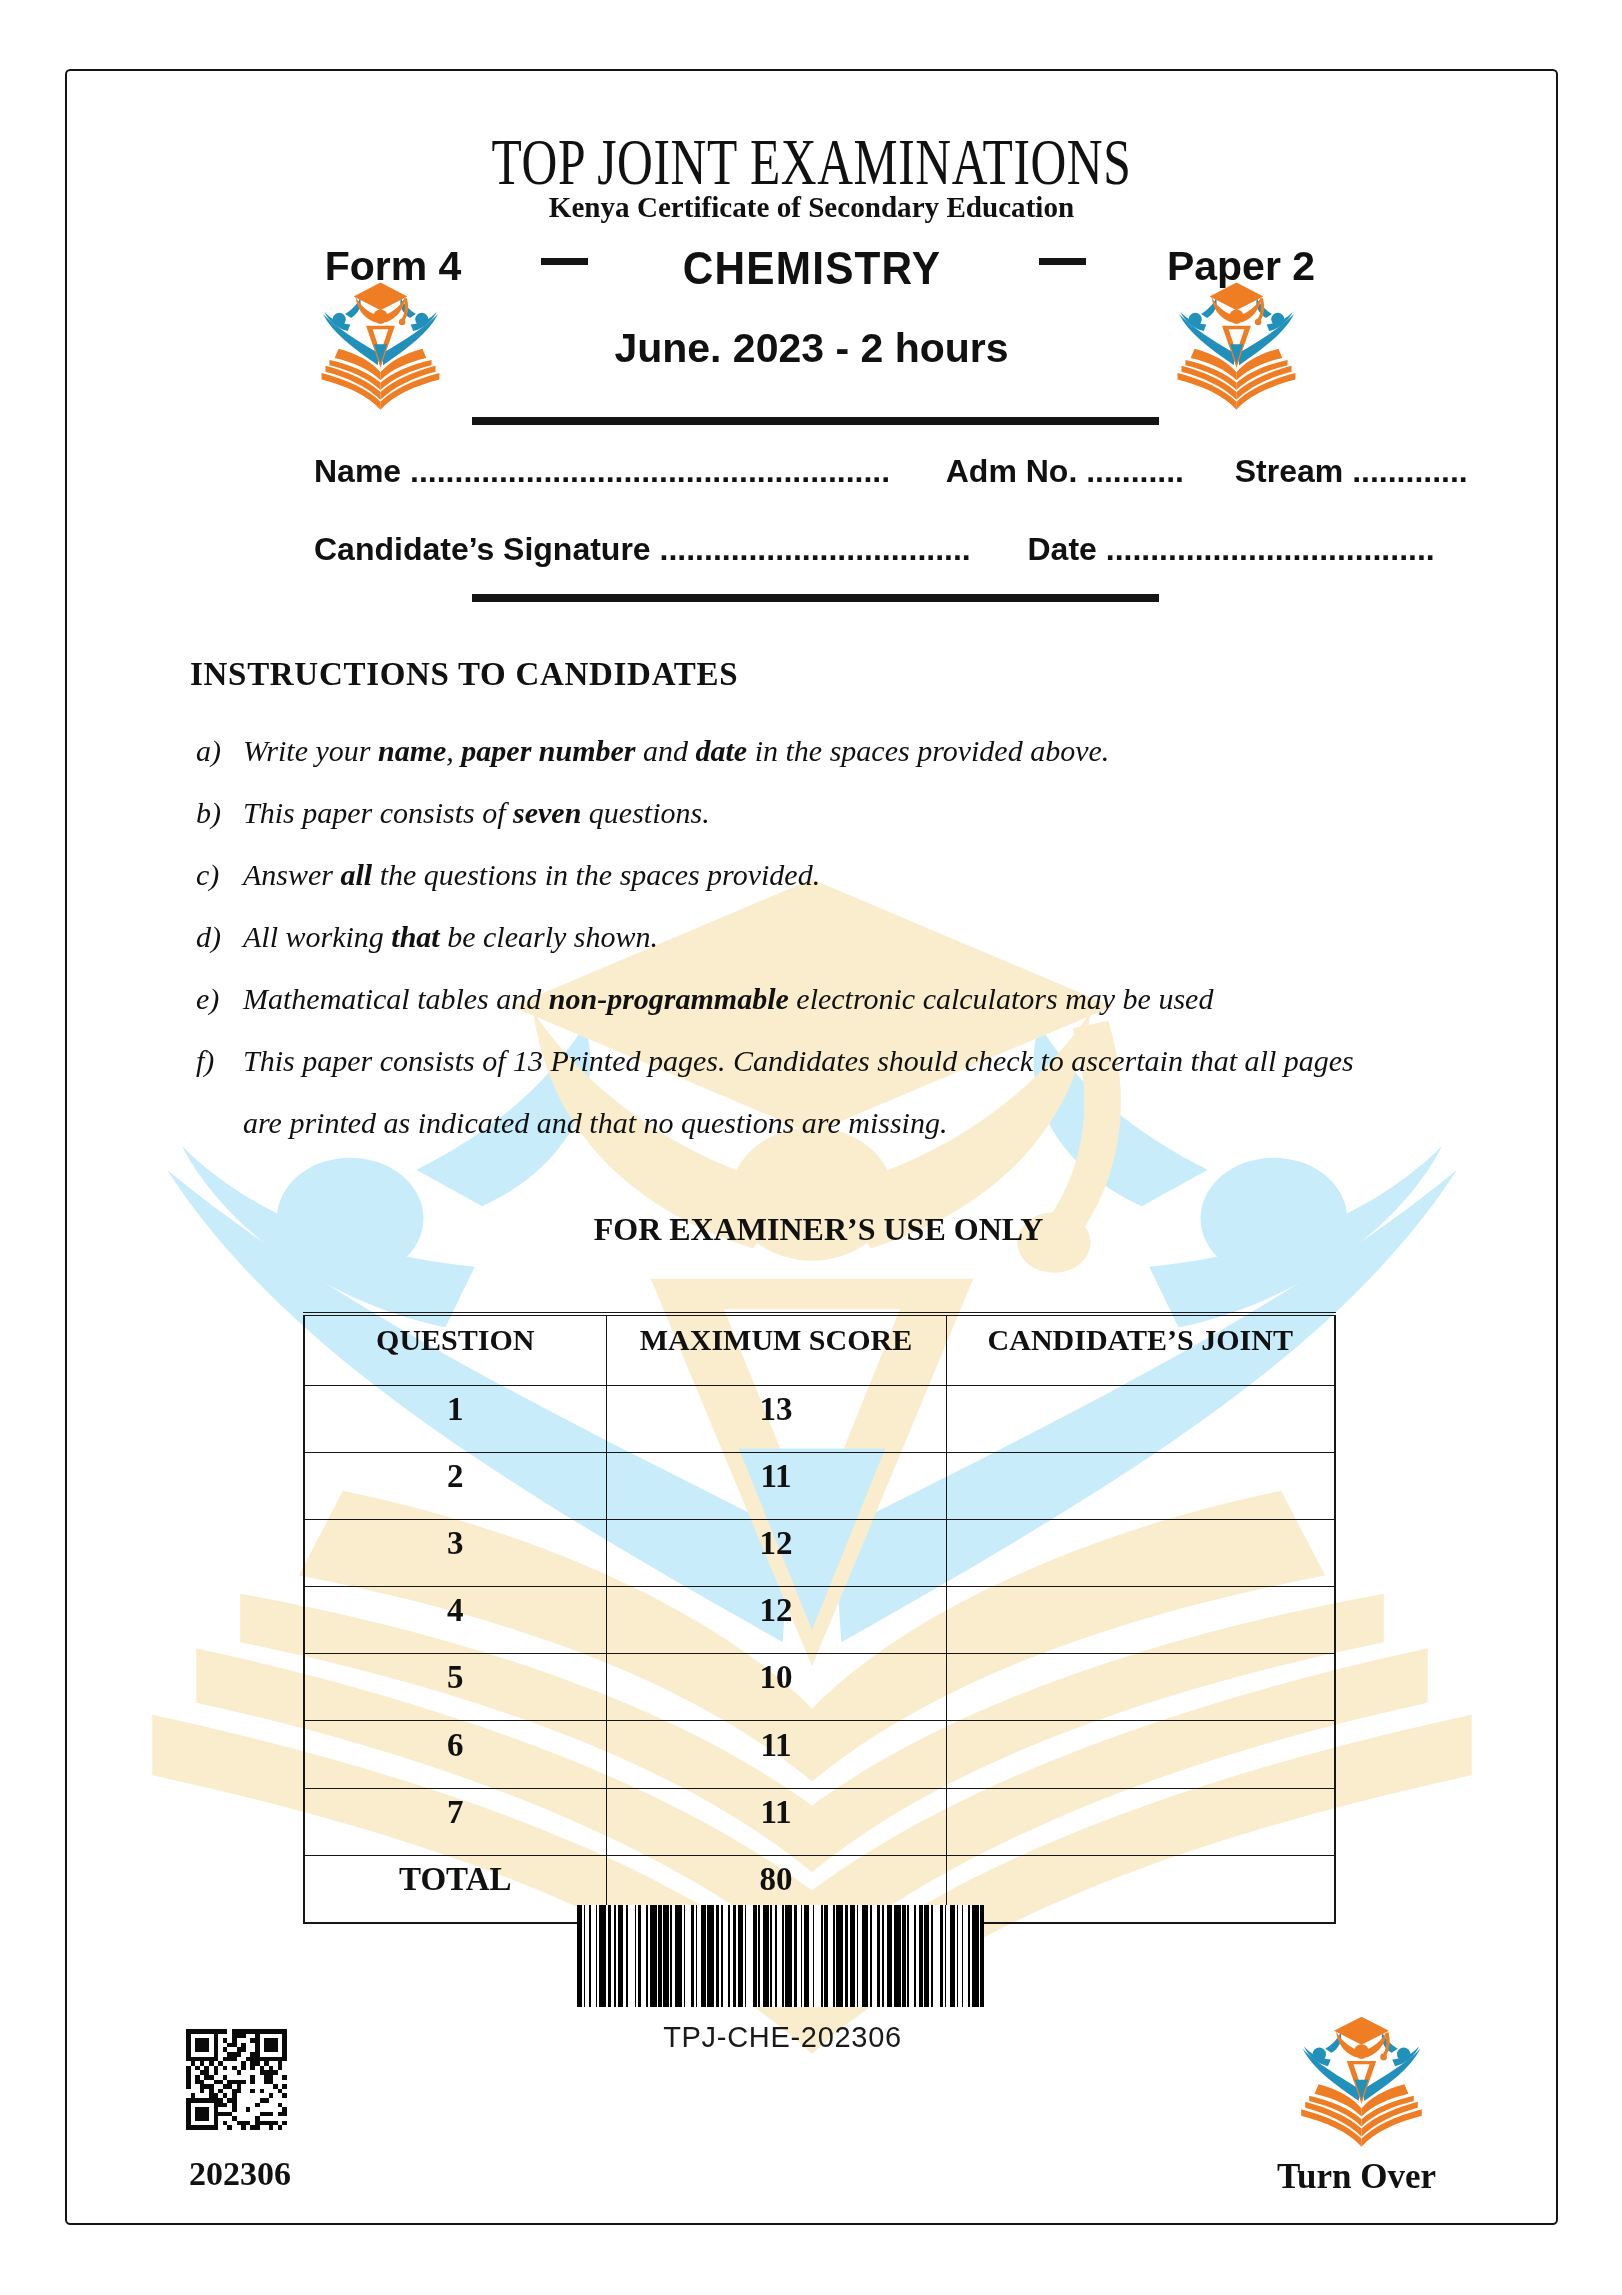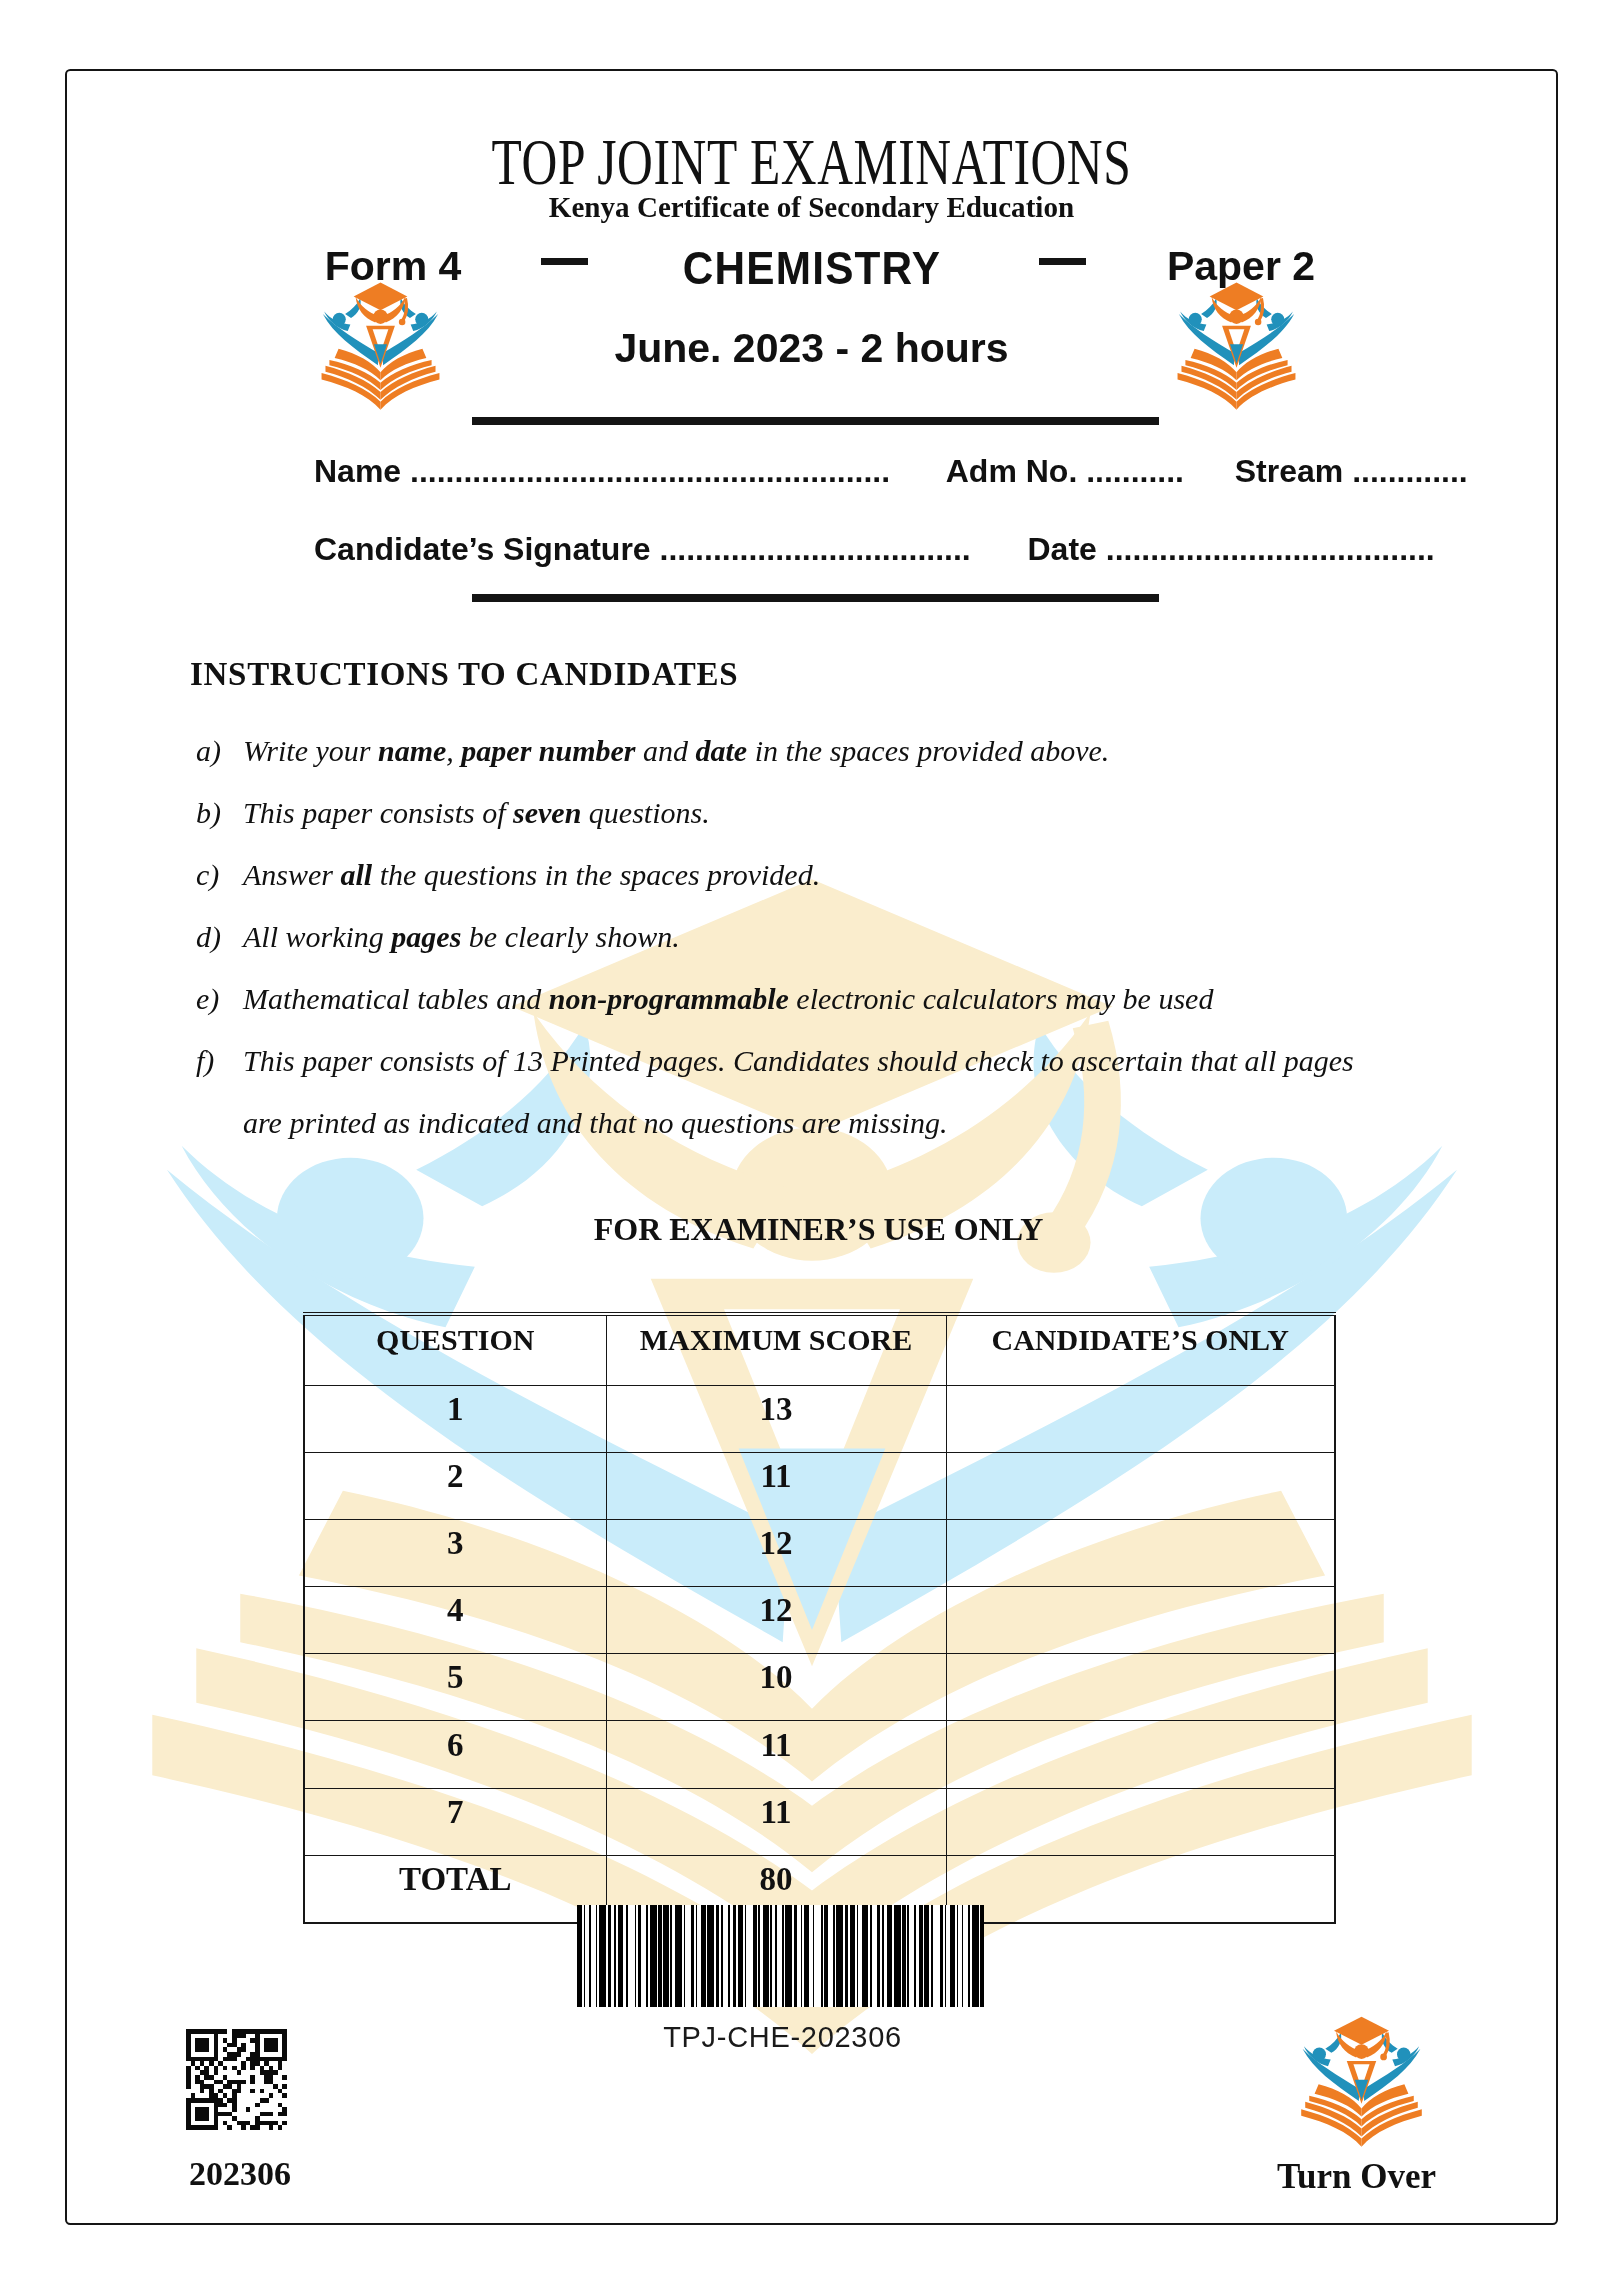--- a/index.html
+++ b/index.html
@@ -139,38 +139,38 @@
     <span>.....................................</span>
   </div>
 
   <div class="abs hbar z1" style="top:594px;"></div>
 
   <div class="abs ins-heading z1">INSTRUCTIONS TO CANDIDATES</div>
   <div class="abs z1" id="ins-list">
       <div class="ins-line"><span class="ins-label">a)</span><span><span>Write your </span><span class="bi">name</span><span>, </span><span class="bi">paper number</span><span> and </span><span class="bi">date</span><span> in the spaces provided above.</span></span></div>
       <div class="ins-line"><span class="ins-label">b)</span><span><span>This paper consists of </span><span class="bi">seven</span><span> questions.</span></span></div>
       <div class="ins-line"><span class="ins-label">c)</span><span><span>Answer </span><span class="bi">all</span><span> the questions in the spaces provided.</span></span></div>
-      <div class="ins-line"><span class="ins-label">d)</span><span><span>All working </span><span class="bi">pages</span><span> be clearly shown.</span></span></div>
+      <div class="ins-line"><span class="ins-label">d)</span><span><span>All working </span><span class="bi">that</span><span> be clearly shown.</span></span></div>
       <div class="ins-line"><span class="ins-label">e)</span><span><span>Mathematical tables and </span><span class="bi">non-programmable</span><span> electronic calculators may be used</span></span></div>
       <div class="ins-line"><span class="ins-label">f)</span><span><span>This paper consists of 13 Printed pages. Candidates should check to ascertain that all pages</span></span></div>
       <div class="ins-line"><span class="ins-label"></span><span><span>are printed as indicated and that no questions are missing.</span></span></div>
     </div>
 
   <div class="abs exam-heading z1">FOR EXAMINER’S USE ONLY</div>
   <table class="score z1">
     <colgroup>
         <col class="c1">
         <col class="c2">
         <col class="c3">
       </colgroup>
     <thead>
       <tr>
         <th>QUESTION</th>
         <th>MAXIMUM SCORE</th>
-        <th>CANDIDATE’S ONLY</th>
+        <th>CANDIDATE’S JOINT</th>
       </tr>
     </thead>
     <tbody>
         <tr>
           <td>1</td>
           <td>13</td>
           <td></td>
         </tr>
         <tr>
           <td>2</td>

